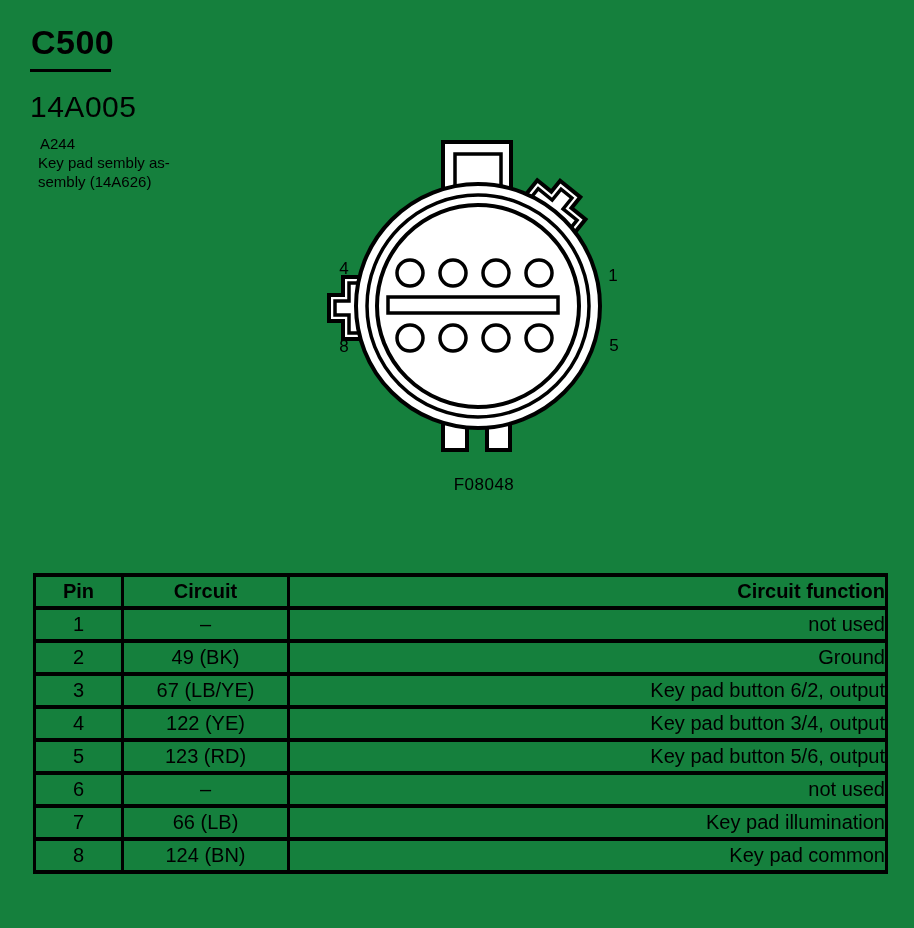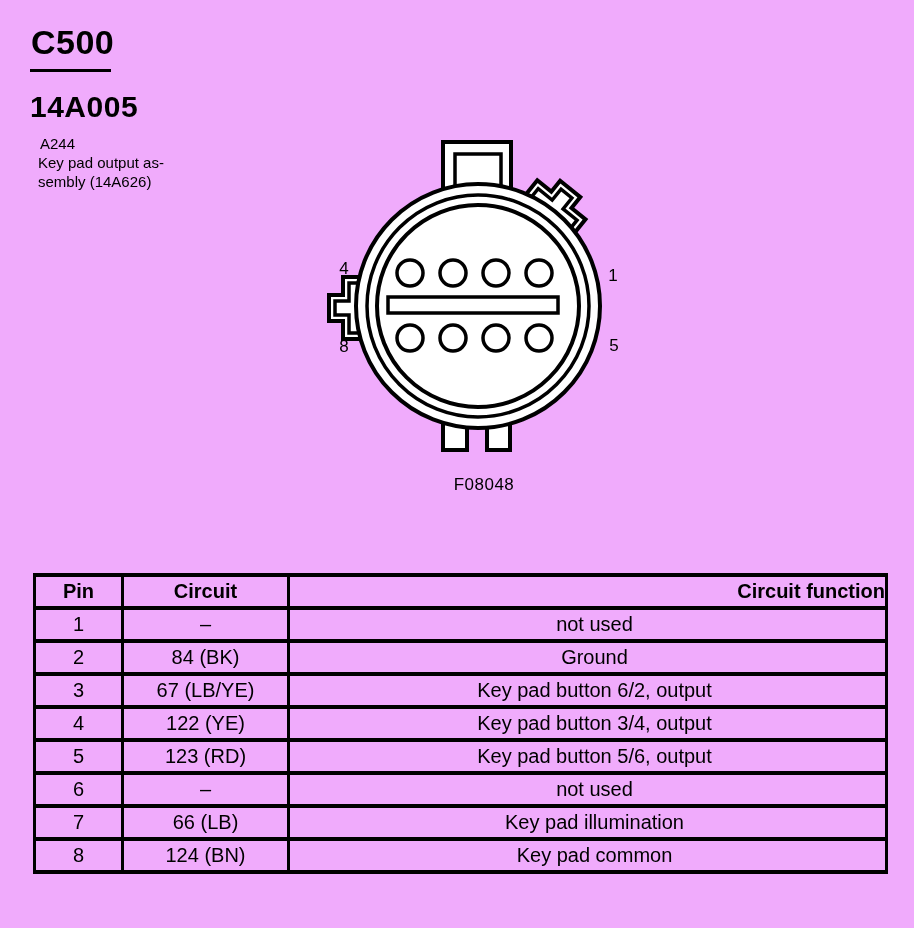--- a/index.html
+++ b/index.html
@@ -5,35 +5,35 @@
   * { margin: 0; padding: 0; box-sizing: border-box; }
   html, body { background: #ffffff; }
   body {
     width: 914px; height: 928px;
     font-family: "Liberation Sans", sans-serif;
     color: #000000;
   }
   .page {
     position: relative;
     width: 914px; height: 928px;
-    background: #f0abfc;
+    background: #15803d;
     overflow: hidden;
   }
   .connector-id {
     position: absolute; left: 31px; top: 25px;
     font-size: 34px; font-weight: bold; line-height: 1;
     letter-spacing: 0.5px;
   }
   .title-underline {
     position: absolute; left: 30px; top: 69px;
     width: 81px; height: 3px; background: #000000;
   }
   .part-number {
     position: absolute; left: 30px; top: 92px;
-    font-size: 30px; font-weight: bold; line-height: 1;
+    font-size: 30px; font-weight: normal; line-height: 1;
     letter-spacing: 0.5px;
   }
   .component-block {
     position: absolute; left: 38px; top: 134px;
     font-size: 15px; line-height: 19px;
   }
   .component-block .comp-id { padding-left: 2px; }
   .figure-svg {
     position: absolute; left: 315px; top: 135px;
     width: 322px; height: 360px;
@@ -60,35 +60,35 @@
     border-bottom: 4px solid #000000;
     height: 33px;
     font-size: 20px;
     vertical-align: middle;
     overflow: hidden;
     white-space: nowrap;
   }
   .pin-table th { font-weight: bold; text-align: center; margin-top: 16px; }
   .pin-table td.pin-col, .pin-table td.circuit-col { text-align: center; }
   .pin-table th.func-col-h { text-align: right; }
-  .pin-table td.func-col { text-align: center; padding-left: 14px; }
+  .pin-table td.func-col { text-align: right; padding-left: 14px; }
 </style>
 </head>
 <body>
 
 <div class="page">
 
   <div class="connector-id">C500</div>
   <div class="title-underline"></div>
 
   <div class="part-number">14A005</div>
 
   <div class="component-block">
     <div class="comp-id">A244</div>
-    <div>Key pad output as-</div>
+    <div>Key pad sembly as-</div>
     <div>sembly (14A626)</div>
   </div>
 
   <svg class="figure-svg" viewBox="315 135 322 360" xmlns="http://www.w3.org/2000/svg">
 
     <g>
       <rect class="ln" x="443" y="142" width="68" height="58"></rect>
       <rect class="ln2" x="455" y="154" width="46" height="48"></rect>
     </g>
 
@@ -146,21 +146,21 @@
       </tr>
     </thead>
     <tbody>
       <tr>
         <td class="pin-col">1</td>
         <td class="circuit-col">–</td>
         <td class="func-col">not used</td>
       </tr>
       <tr>
         <td class="pin-col">2</td>
-        <td class="circuit-col">84 (BK)</td>
+        <td class="circuit-col">49 (BK)</td>
         <td class="func-col">Ground</td>
       </tr>
       <tr>
         <td class="pin-col">3</td>
         <td class="circuit-col">67 (LB/YE)</td>
         <td class="func-col">Key pad button 6/2, output</td>
       </tr>
       <tr>
         <td class="pin-col">4</td>
         <td class="circuit-col">122 (YE)</td>

